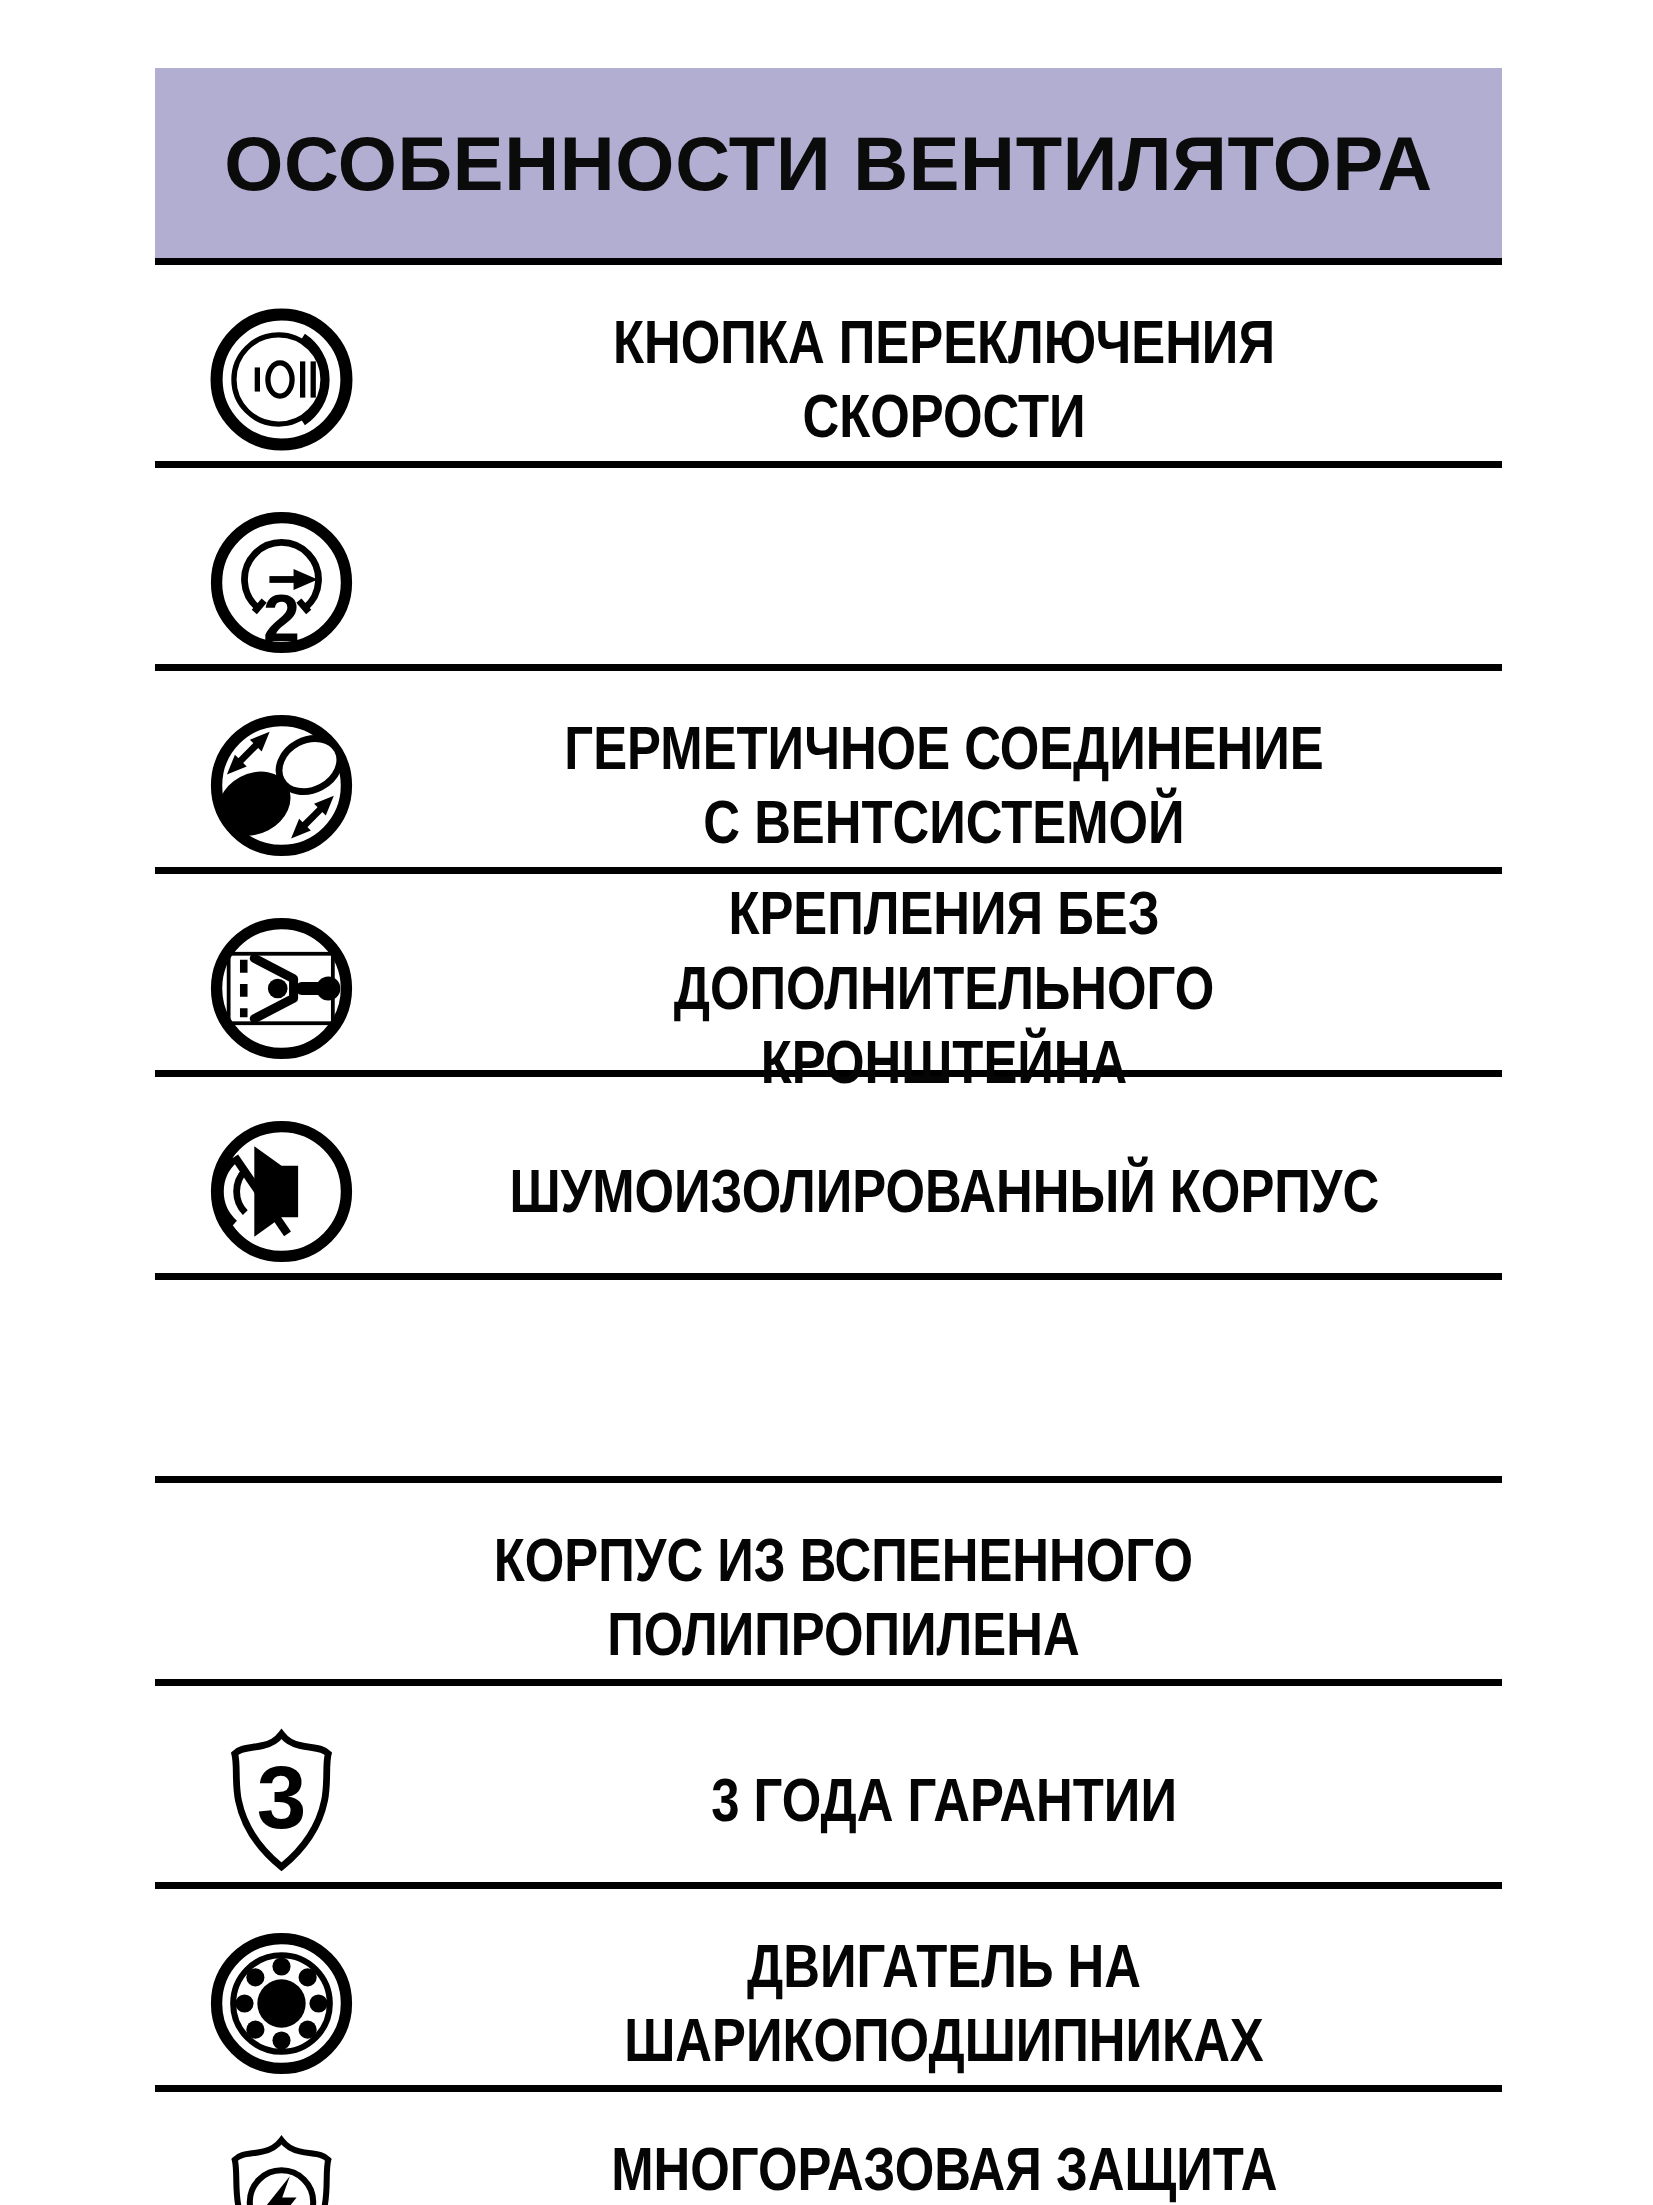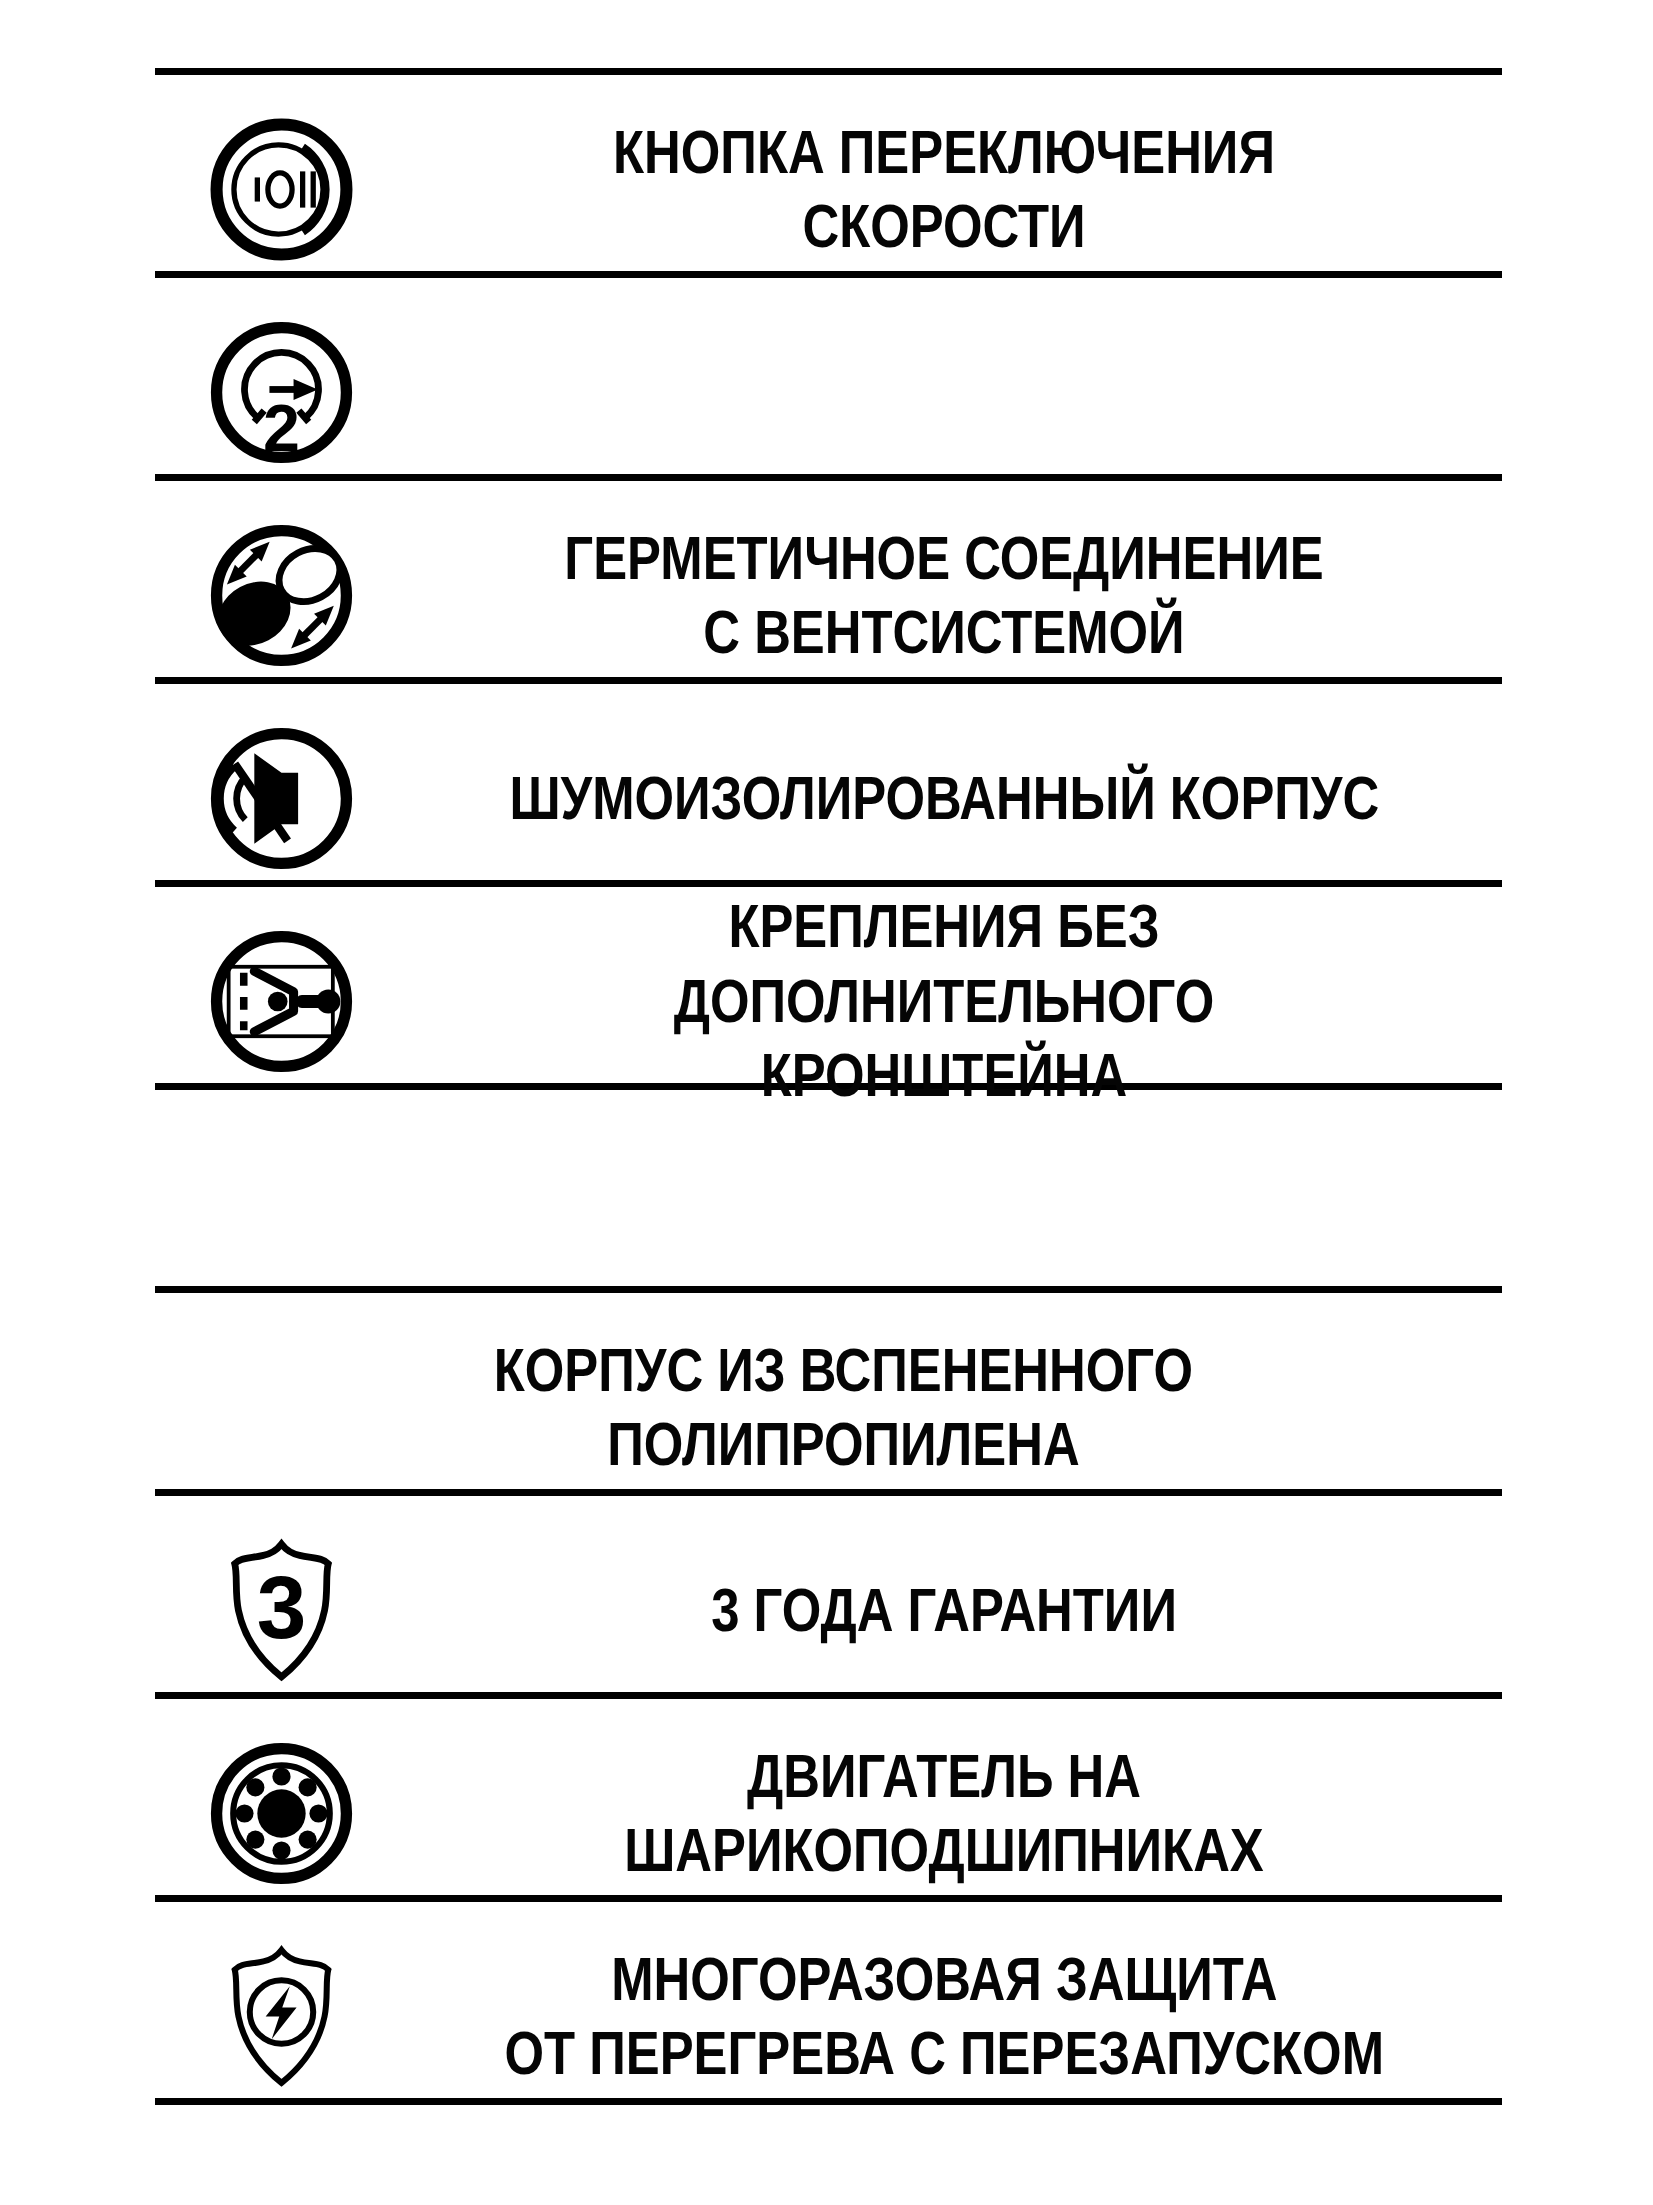--- a/index.html
+++ b/index.html
@@ -65,20 +65,23 @@
     font-family:"Liberation Sans", sans-serif;
     font-weight:700;
   }
 </style>
 </head>
 <body>
 
 <div class="page">
   <div class="content">
 
+    <div class="header-band">
+      <h1>ОСОБЕННОСТИ ВЕНТИЛЯТОРА</h1>
+    </div>
 
     <div class="features">
 
       <div class="feature-row">
         <div class="icon-box">
           <svg viewBox="0 0 200 200">
             <circle cx="100" cy="100" r="86" fill="none" stroke="#000" stroke-width="16"></circle>
             <circle cx="96" cy="100" r="59" fill="none" stroke="#000" stroke-width="7"></circle>
             <path d="M128,44 A67,67 0 0 1 128,156" fill="none" stroke="#000" stroke-width="11"></path>
             <line x1="68" y1="84" x2="68" y2="116" stroke="#000" stroke-width="7"></line>
@@ -127,46 +130,46 @@
         <div class="text-box">
           <span class="feature-text">ГЕРМЕТИЧНОЕ СОЕДИНЕНИЕ
 С ВЕНТСИСТЕМОЙ</span>
         </div>
       </div>
 
       <div class="feature-row">
         <div class="icon-box">
           <svg viewBox="0 0 200 200">
             <circle cx="100" cy="100" r="86" fill="none" stroke="#000" stroke-width="15"></circle>
-            <path d="M100,66 L122,66 L122,134 L100,134 L64,160 L64,40 Z" fill="#000"></path>
-            <path d="M52,72 A40,40 0 0 0 52,128" fill="none" stroke="#000" stroke-width="9"></path>
-            <path d="M38,58 A56,56 0 0 0 38,142" fill="none" stroke="#000" stroke-width="9"></path>
-            <line x1="38" y1="54" x2="108" y2="156" stroke="#000" stroke-width="11"></line>
-          </svg>
-        </div>
-        <div class="text-box">
-          <span class="feature-text">ШУМОИЗОЛИРОВАННЫЙ КОРПУС</span>
-        </div>
-      </div>
-
-      <div class="feature-row">
-        <div class="icon-box">
-          <svg viewBox="0 0 200 200">
-            <circle cx="100" cy="100" r="86" fill="none" stroke="#000" stroke-width="15"></circle>
             <rect x="30" y="54" width="138" height="92" fill="none" stroke="#000" stroke-width="5"></rect>
             <path d="M64,60 L116,87 L116,113 L64,140" fill="none" stroke="#000" stroke-width="12" stroke-linejoin="round" stroke-linecap="round"></path>
             <line x1="50" y1="62" x2="50" y2="138" stroke="#000" stroke-width="10" stroke-dasharray="17 15"></line>
             <circle cx="95" cy="100" r="13" fill="#000"></circle>
             <line x1="127" y1="100" x2="160" y2="100" stroke="#000" stroke-width="17" stroke-linecap="round"></line>
             <circle cx="162" cy="100" r="16" fill="#000"></circle>
           </svg>
         </div>
         <div class="text-box">
           <span class="feature-text">КРЕПЛЕНИЯ БЕЗ ДОПОЛНИТЕЛЬНОГО
 КРОНШТЕЙНА</span>
+        </div>
+      </div>
+
+      <div class="feature-row">
+        <div class="icon-box">
+          <svg viewBox="0 0 200 200">
+            <circle cx="100" cy="100" r="86" fill="none" stroke="#000" stroke-width="15"></circle>
+            <path d="M100,66 L122,66 L122,134 L100,134 L64,160 L64,40 Z" fill="#000"></path>
+            <path d="M52,72 A40,40 0 0 0 52,128" fill="none" stroke="#000" stroke-width="9"></path>
+            <path d="M38,58 A56,56 0 0 0 38,142" fill="none" stroke="#000" stroke-width="9"></path>
+            <line x1="38" y1="54" x2="108" y2="156" stroke="#000" stroke-width="11"></line>
+          </svg>
+        </div>
+        <div class="text-box">
+          <span class="feature-text">ШУМОИЗОЛИРОВАННЫЙ КОРПУС</span>
         </div>
       </div>
 
       <div class="feature-row">
       </div>
 
       <div class="feature-row">
         <div class="text-box">
           <span class="feature-text">КОРПУС ИЗ ВСПЕНЕННОГО
 ПОЛИПРОПИЛЕНА</span>

